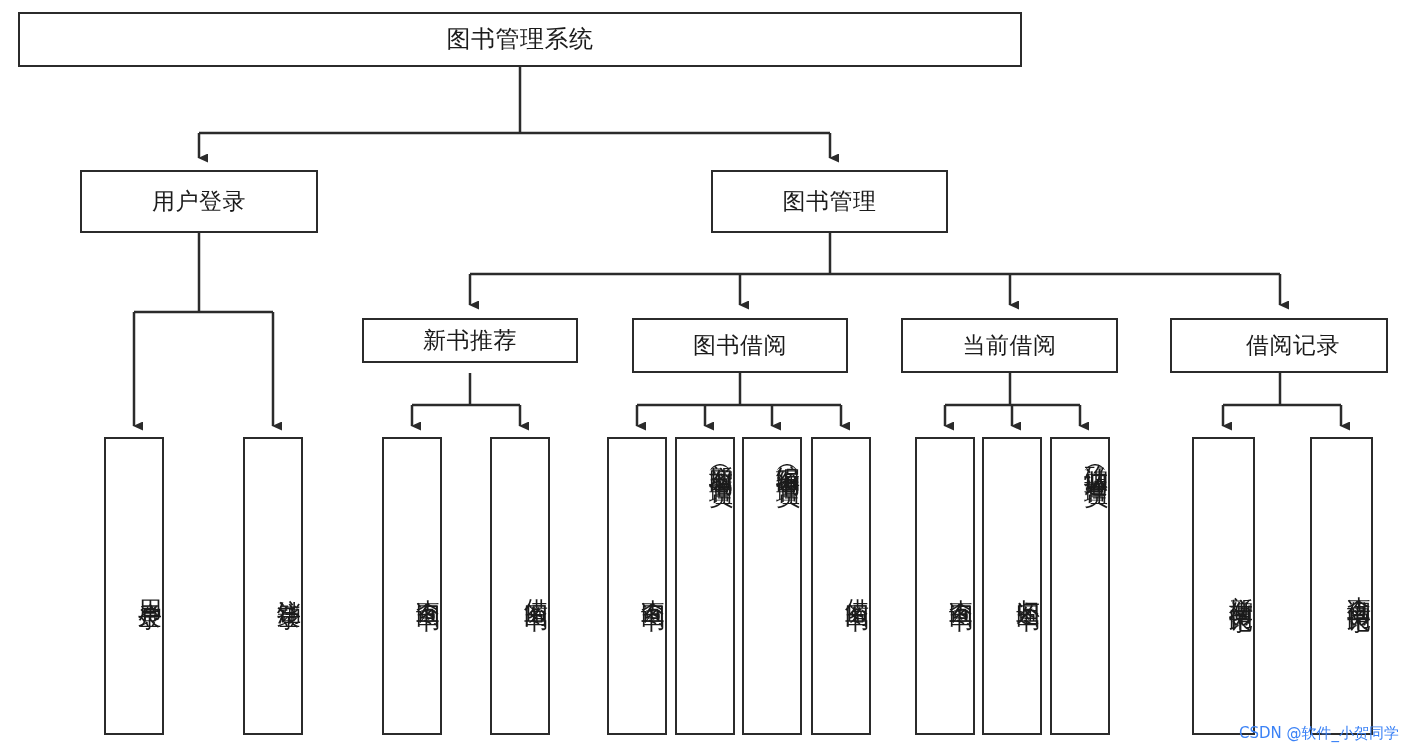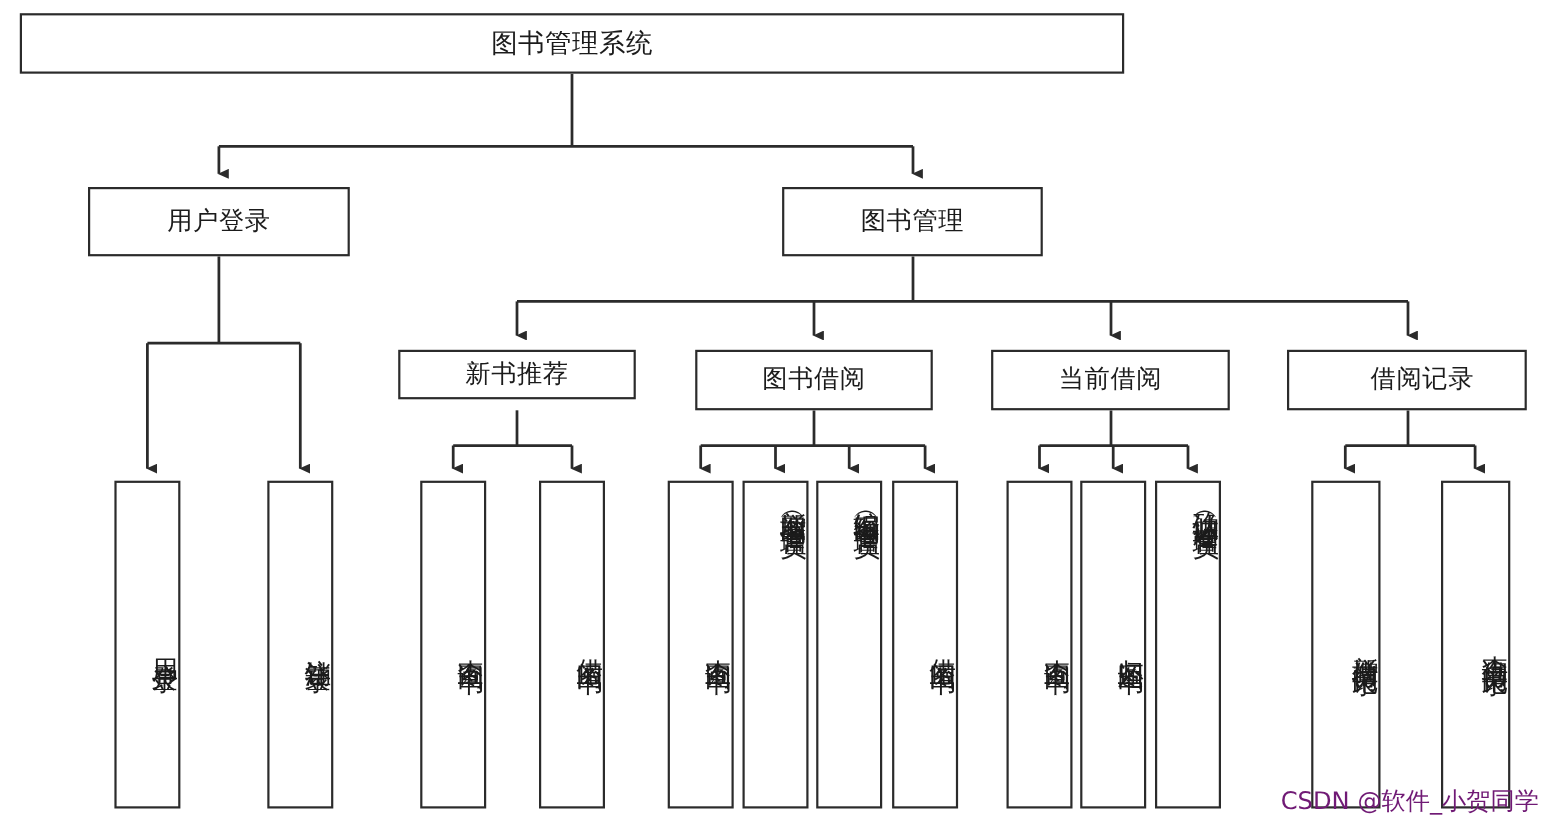--- a/index.html
+++ b/index.html
@@ -64,22 +64,22 @@
     text-align: center;
   }
   .node.vertical.centered {
     align-items: center;
     padding-top: 0;
   }
   #watermark {
     position: absolute;
     right: 6px;
     bottom: 4px;
-    font-size: 22px;
-    color: #701a75;
+    font-size: 15px;
+    color: #3b82f6;
     white-space: nowrap;
     z-index: 5;
   }
 </style>
 </head>
 <body>
 
 <div id="diagram-canvas">
 
   <svg id="connector-layer" viewBox="0 0 1405 747" width="1405" height="747">
@@ -132,21 +132,21 @@
     </g>
   </svg>
 
   <div class="node root horizontal" style="left:18px; top:12px; width:1004px; height:55px;">
     <span class="node-label">图书管理系统</span>
   </div>
 
   <div class="node horizontal" style="left:80px; top:170px; width:238px; height:63px;">
     <span class="node-label">用户登录</span>
   </div>
-  <div class="node horizontal" style="left:711px; top:170px; width:237px; height:63px;">
+  <div class="node horizontal" style="left:711px; top:170px; width:237px; height:63px;font-family:Liberation Serif, serif;">
     <span class="node-label">图书管理</span>
   </div>
 
   <div class="node horizontal" style="left:362px; top:318px; width:216px; height:45px;">
     <span class="node-label">新书推荐</span>
   </div>
   <div class="node horizontal" style="left:632px; top:318px; width:216px; height:55px;">
     <span class="node-label">图书借阅</span>
   </div>
   <div class="node horizontal" style="left:901px; top:318px; width:217px; height:55px;">

